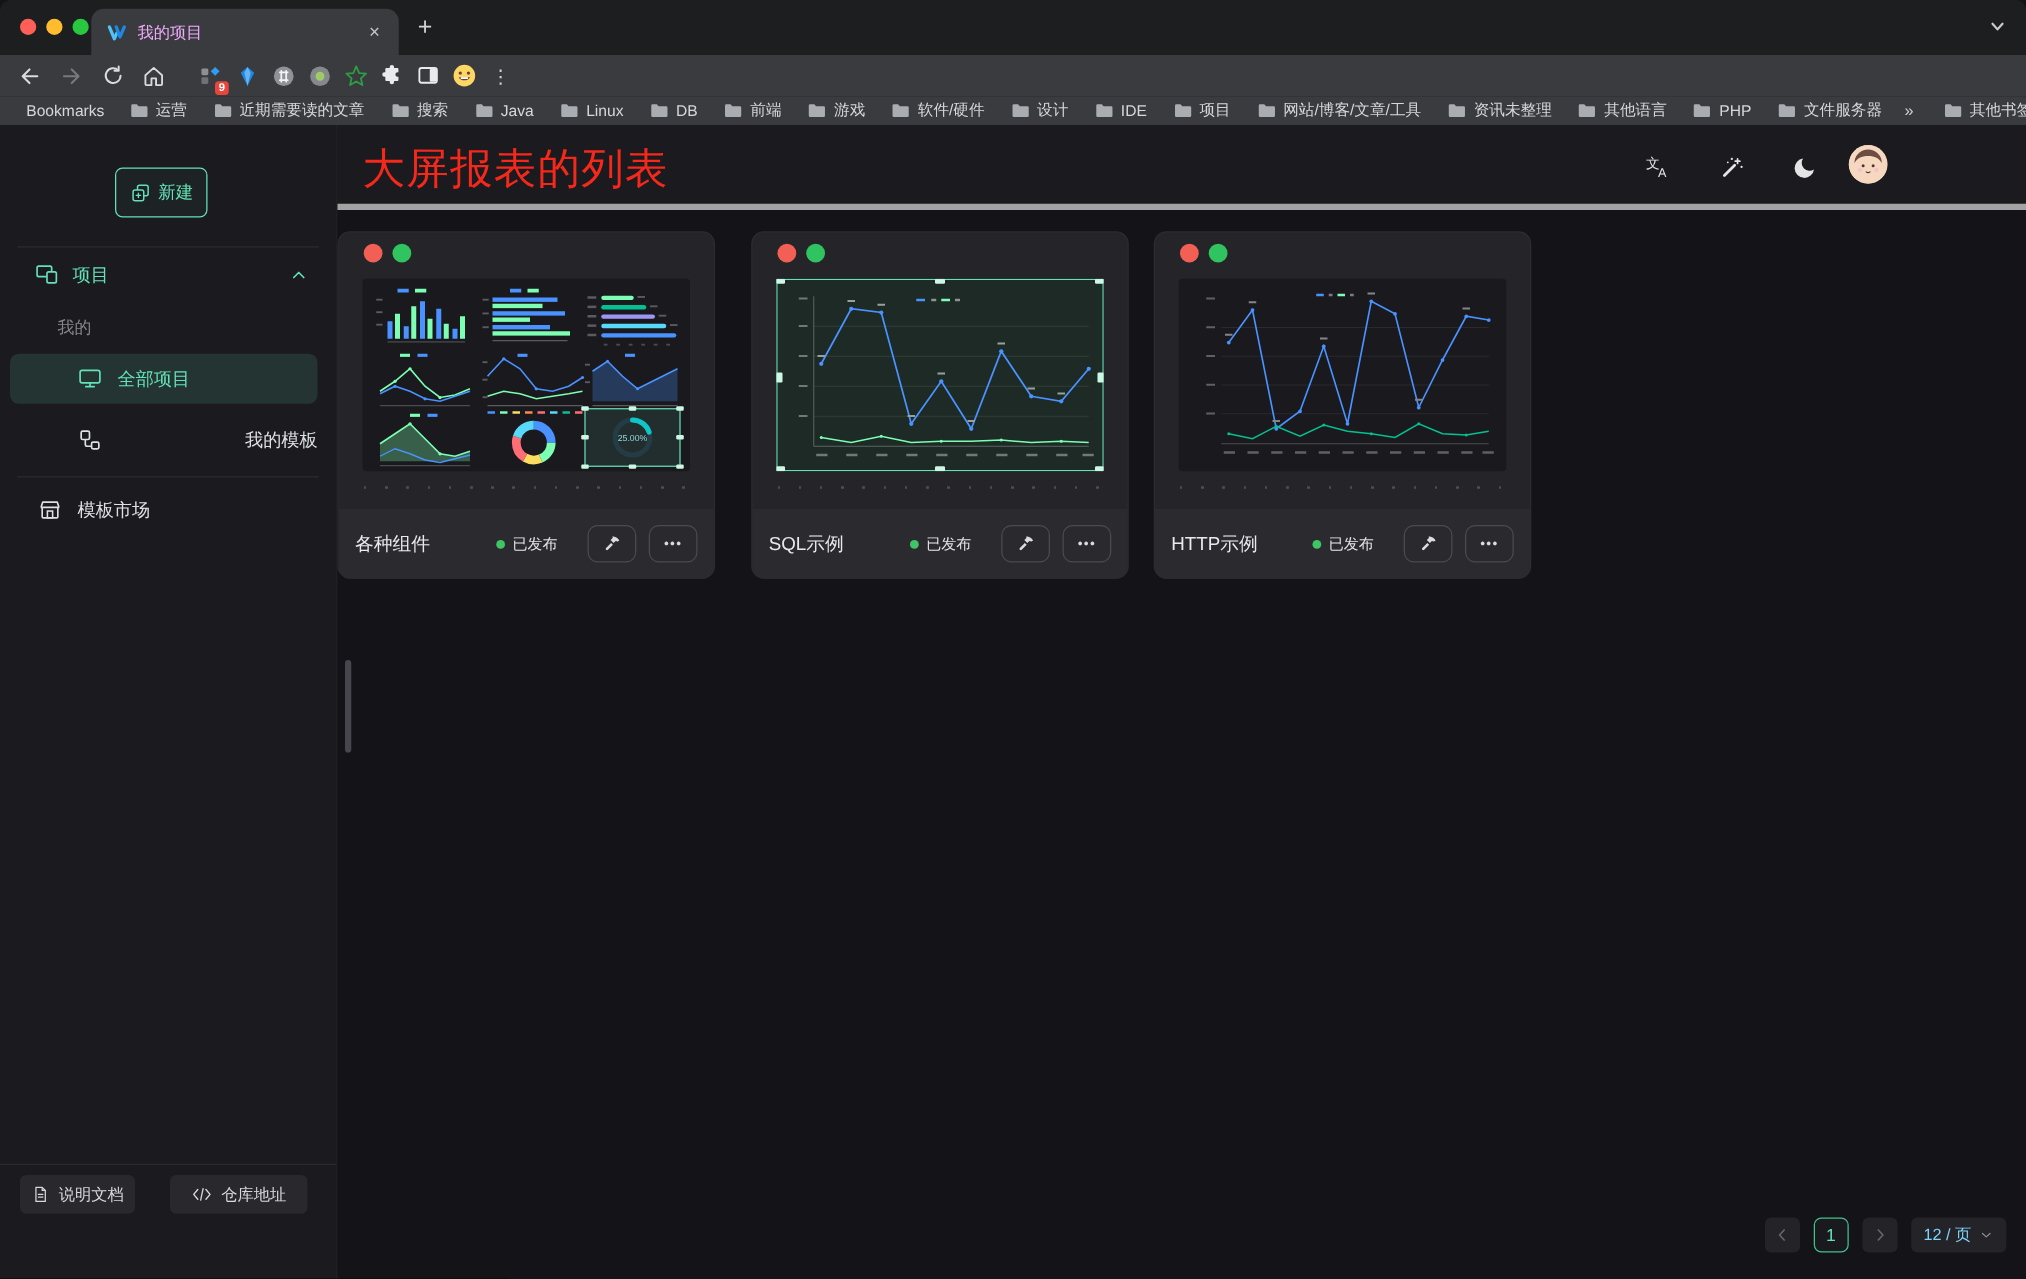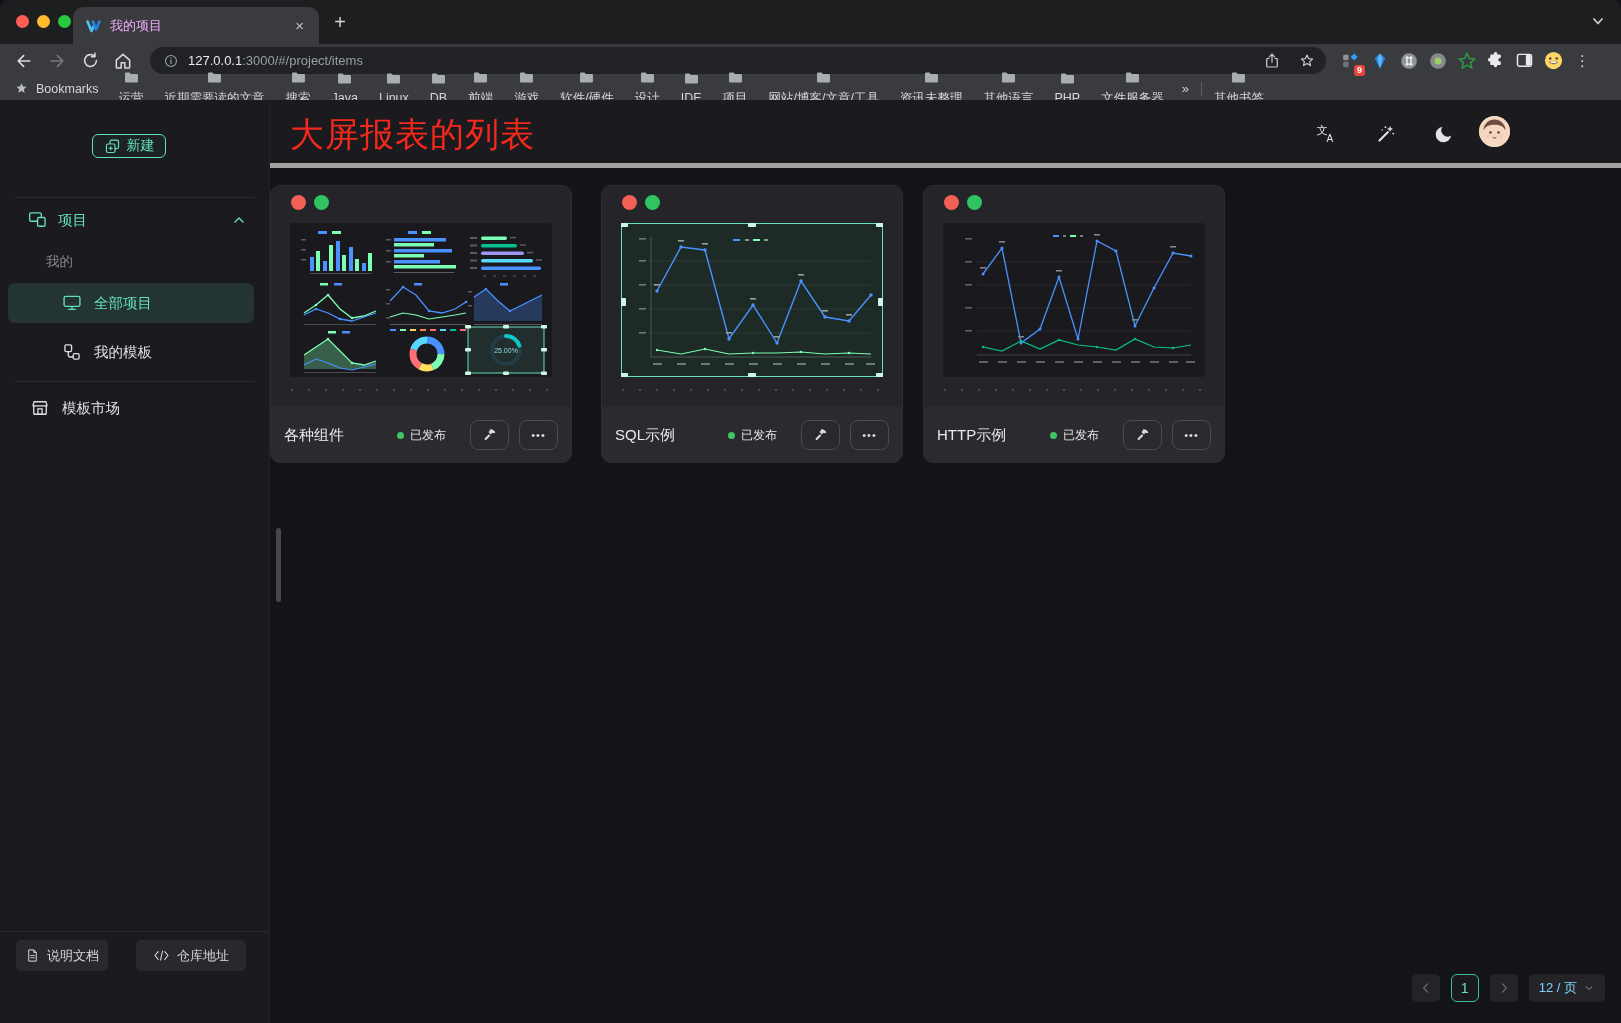--- a/index.html
+++ b/index.html
@@ -31,27 +31,27 @@
   .omni-ic { width:26px; height:26px; display:flex; align-items:center; justify-content:center; }
   .extrow { display:flex; align-items:center; margin-left:10px; }
   .ext { width:29px; height:28px; display:flex; align-items:center; justify-content:center; position:relative; }
   .ext-badge { position:absolute; right:0; bottom:-1px; background:#e8453c; color:#fff; font-size:9px; line-height:11px; padding:0 3px; border-radius:3px; font-weight:bold; }
   .kebab { color:#d2d3d6; font-size:15px; letter-spacing:0; width:20px; text-align:center; }
 
   .bmbar { position:absolute; left:0; top:77px; width:1621px; height:23px; background:#3a3b3e; display:flex; align-items:center; padding:0 14px; font-size:12.5px; color:#d6d7d9; }
   .bm-star { margin-right:7px; }
   .bm-root { margin-right:20px; white-space:nowrap; }
   .bm-list { display:flex; align-items:center; gap:21px; }
-  .bm-item { display:flex; align-items:center; gap:6px; white-space:nowrap;flex-direction:column; }
+  .bm-item { display:flex; align-items:center; gap:6px; white-space:nowrap; }
   .bm-overflow { margin:0 12px 0 18px; color:#cfd0d3; font-size:13px; }
   .bm-sep { width:1px; height:14px; background:#5c5d60; margin-right:12px; }
 
   
   .sidebar { position:absolute; left:0; top:100px; width:270px; height:923px; background:#1b1b1f; border-right:1px solid #232327; }
-  .new-btn { position:absolute; left:92px; top:34px; width:74px; height:24px; border:1px solid #63e2b7; border-radius:6px; color:#63e2b7; display:flex; align-items:center; justify-content:center; gap:6px; font-size:14px; background:rgba(99,226,183,0.04); }
+  .new-btn { position:absolute; left:92px; top:34px; width:74px; height:40px; border:1px solid #63e2b7; border-radius:6px; color:#63e2b7; display:flex; align-items:center; justify-content:center; gap:6px; font-size:14px; background:rgba(99,226,183,0.04); }
   .sb-div { position:absolute; left:14px; right:14px; height:1px; background:#2b2b30; }
   .sb-group { position:absolute; left:28px; right:22px; top:104px; height:32px; display:flex; align-items:center; gap:10px; color:#63e2b7; font-size:14.5px; }
   .sb-group .grow { flex:1; }
   .sb-sub { position:absolute; left:46px; top:152px; height:20px; color:#85858b; font-size:13.5px; line-height:20px; }
   .sb-item { position:absolute; left:8px; width:246px; height:40px; border-radius:7px; display:flex; align-items:center; gap:12px; padding-left:54px; font-size:14.5px; color:#dfe0e3; }
   .sb-item.active { background:rgba(99,226,183,0.13); color:#63e2b7; }
   .sb-item.top { padding-left:22px; }
   .sb-foot-div { position:absolute; left:0; right:0; top:831px; height:1px; background:#29292e; }
   .sb-btn { position:absolute; top:840px; height:31px; background:#29292d; border-radius:5px; color:#d7d8da; font-size:13px; display:flex; align-items:center; justify-content:center; gap:7px; }
 
@@ -126,40 +126,20 @@
       <svg width="19" height="19" viewBox="0 0 24 24">
           <path d="M19.5 12a7.5 7.5 0 1 1-2.2-5.3" fill="none" stroke="#d9dadc" stroke-width="2" stroke-linecap="round"></path>
           <path d="M17.6 2.8v4.3h-4.3" fill="none" stroke="#d9dadc" stroke-width="2" stroke-linecap="round" stroke-linejoin="round"></path>
         </svg>
     </div>
     <div class="nav-ic">
       <svg width="20" height="20" viewBox="0 0 24 24">
           <path d="M4 11l8-7 8 7v8.5a1 1 0 0 1-1 1h-4.8V14H9.8v6.5H5a1 1 0 0 1-1-1z" fill="none" stroke="#d9dadc" stroke-width="1.8" stroke-linejoin="round"></path>
         </svg>
     </div>
-    <div class="omnibox">
-      <svg width="16" height="16" viewBox="0 0 24 24">
-          <circle cx="12" cy="12" r="8.2" fill="none" stroke="#9aa0a6" stroke-width="1.7"></circle>
-          <line x1="12" y1="11" x2="12" y2="16" stroke="#9aa0a6" stroke-width="1.8" stroke-linecap="round"></line>
-          <circle cx="12" cy="7.8" r="1.1" fill="#9aa0a6"></circle>
-        </svg>
-      <span class="url"><span class="host">127.0.0.1</span><span class="rest">:3000/#/project/items</span></span>
-      <span class="omni-ic">
-        <svg width="18" height="18" viewBox="0 0 24 24">
-            <path d="M8.5 8.5h-2A1.5 1.5 0 0 0 5 10v8.5A1.5 1.5 0 0 0 6.5 20h11a1.5 1.5 0 0 0 1.5-1.5V10a1.5 1.5 0 0 0-1.5-1.5h-2" fill="none" stroke="#cfd1d4" stroke-width="1.6"></path>
-            <line x1="12" y1="3.2" x2="12" y2="13.5" stroke="#cfd1d4" stroke-width="1.6" stroke-linecap="round"></line>
-            <path d="M8.8 6.2 12 3l3.2 3.2" fill="none" stroke="#cfd1d4" stroke-width="1.6" stroke-linecap="round" stroke-linejoin="round"></path>
-          </svg>
-      </span>
-      <span class="omni-ic">
-        <svg width="18" height="18" viewBox="0 0 24 24">
-            <path d="M12 4l2.2 4.9 5.3.5-4 3.5 1.2 5.2L12 15.3l-4.7 2.8 1.2-5.2-4-3.5 5.3-.5z" fill="none" stroke="#cfd1d4" stroke-width="1.5" stroke-linejoin="round"></path>
-          </svg>
-      </span>
-    </div>
     <div class="extrow">
       <div class="ext">
         <svg width="22" height="22" viewBox="0 0 28 28">
             <rect x="4" y="6" width="7" height="7" rx="1.5" fill="#8d9094"></rect>
             <rect x="4" y="15" width="7" height="7" rx="1.5" fill="#6f7275"></rect>
             <path d="M18 4.5 22.5 9 18 13.5 13.5 9z" fill="#2f9df4"></path>
           </svg>
         <span class="ext-badge">9</span>
       </div>
       <div class="ext">
@@ -374,21 +354,21 @@
 
     <div class="sb-item active" style="top:183px;">
       <svg width="20" height="20" viewBox="0 0 24 24">
         <rect x="2.5" y="4" width="19" height="12" rx="2" fill="none" stroke="#63e2b7" stroke-width="1.6"></rect>
         <line x1="12" y1="16" x2="12" y2="19" stroke="#63e2b7" stroke-width="1.6"></line>
         <line x1="8" y1="19.6" x2="16" y2="19.6" stroke="#63e2b7" stroke-width="1.6" stroke-linecap="round"></line>
       </svg>
       <span>全部项目</span>
     </div>
 
-    <div class="sb-item" style="top:232px;">
+    <div class="sb-item" style="top:232px;justify-content:space-between;">
       <svg width="20" height="20" viewBox="0 0 24 24">
         <rect x="3.5" y="3.5" width="8" height="8" rx="1.5" fill="none" stroke="#dfe0e3" stroke-width="1.6"></rect>
         <path d="M7.5 11.5v4.5a2 2 0 0 0 2 2h4" fill="none" stroke="#dfe0e3" stroke-width="1.6"></path>
         <rect x="13.5" y="14" width="7" height="6.5" rx="1.5" fill="none" stroke="#dfe0e3" stroke-width="1.6"></rect>
       </svg>
       <span>我的模板</span>
     </div>
 
     <div class="sb-div" style="top:281px;"></div>
 

